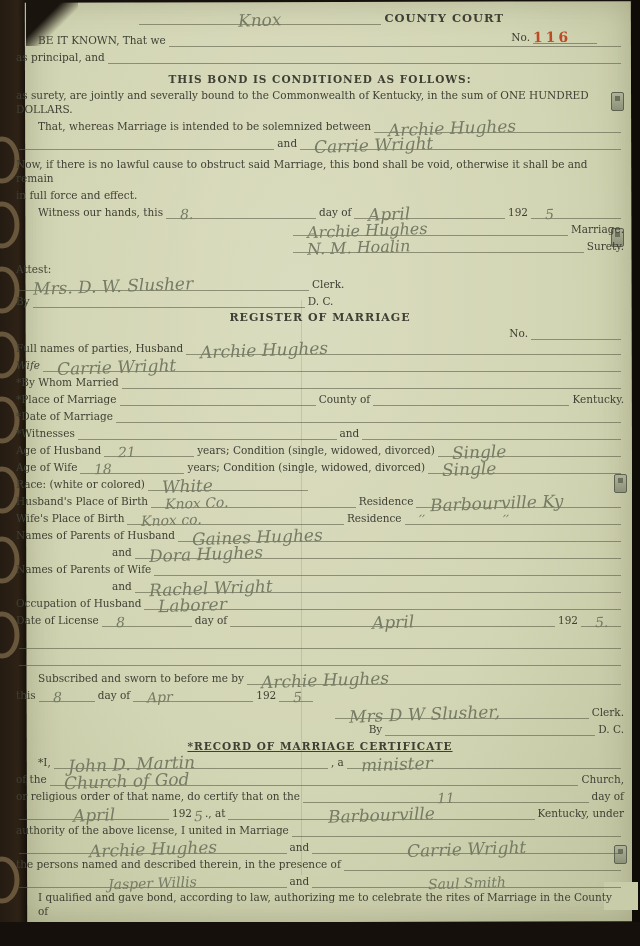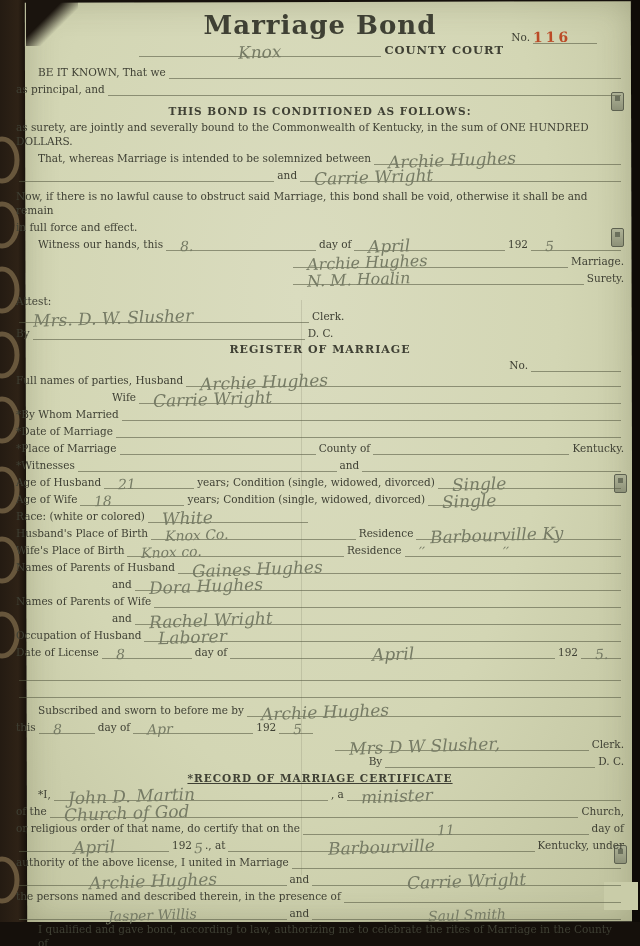--- a/index.html
+++ b/index.html
@@ -81,23 +81,20 @@
 <div class="right-patch"></div>
 <div class="bottom-band"></div>
 <div class="clip" style="right:16px;top:92px;"></div>
 <div class="clip" style="right:16px;top:228px;"></div>
 <div class="clip" style="right:13px;top:474px;"></div>
 <div class="clip" style="right:13px;top:845px;"></div>
 <div class="crease"></div>
 
 <div class="content">
 
-  <div class="row center">
-    <span class="gothic">Marriage Bond</span>
-  </div>
   <div class="no-line">
     <span class="lbl">No.</span>
     <span class="fill">
       <span class="red">116</span>
     </span>
   </div>
   <div class="row small-gap" style="padding:0 120px;">
     <span class="fill">
       <span class="hw big" style="margin:0 auto -2px;">Knox</span>
     </span>
@@ -190,39 +187,39 @@
     <span class="lbl">No.</span>
     <span class="fill short"></span>
   </div>
   <div class="row">
     <span class="lbl">Full names of parties, Husband</span>
     <span class="fill">
       <span class="hw big">Archie Hughes</span>
     </span>
   </div>
   <div class="row">
-    <span class="lbl" style="margin-left:96px;">Wife</span>
+    <span class="lbl" style="font-style:italic;">Wife</span>
     <span class="fill">
       <span class="hw big">Carrie Wright</span>
     </span>
   </div>
   <div class="row">
     <span class="lbl">*By Whom Married</span>
     <span class="fill"></span>
   </div>
   <div class="row">
+    <span class="lbl">*Place of Marriage</span>
+    <span class="fill"></span>
+    <span class="lbl">County of</span>
+    <span class="fill"></span>
+    <span class="lbl">Kentucky.</span>
+  </div>
+  <div class="row">
     <span class="lbl">*Date of Marriage</span>
     <span class="fill"></span>
-  </div>
-  <div class="row">
-    <span class="lbl">*Place of Marriage</span>
-    <span class="fill"></span>
-    <span class="lbl">County of</span>
-    <span class="fill"></span>
-    <span class="lbl">Kentucky.</span>
   </div>
   <div class="row">
     <span class="lbl">*Witnesses</span>
     <span class="fill"></span>
     <span class="lbl">and</span>
     <span class="fill"></span>
   </div>
   <div class="row">
     <span class="lbl">Age of Husband</span>
     <span class="fill short">

